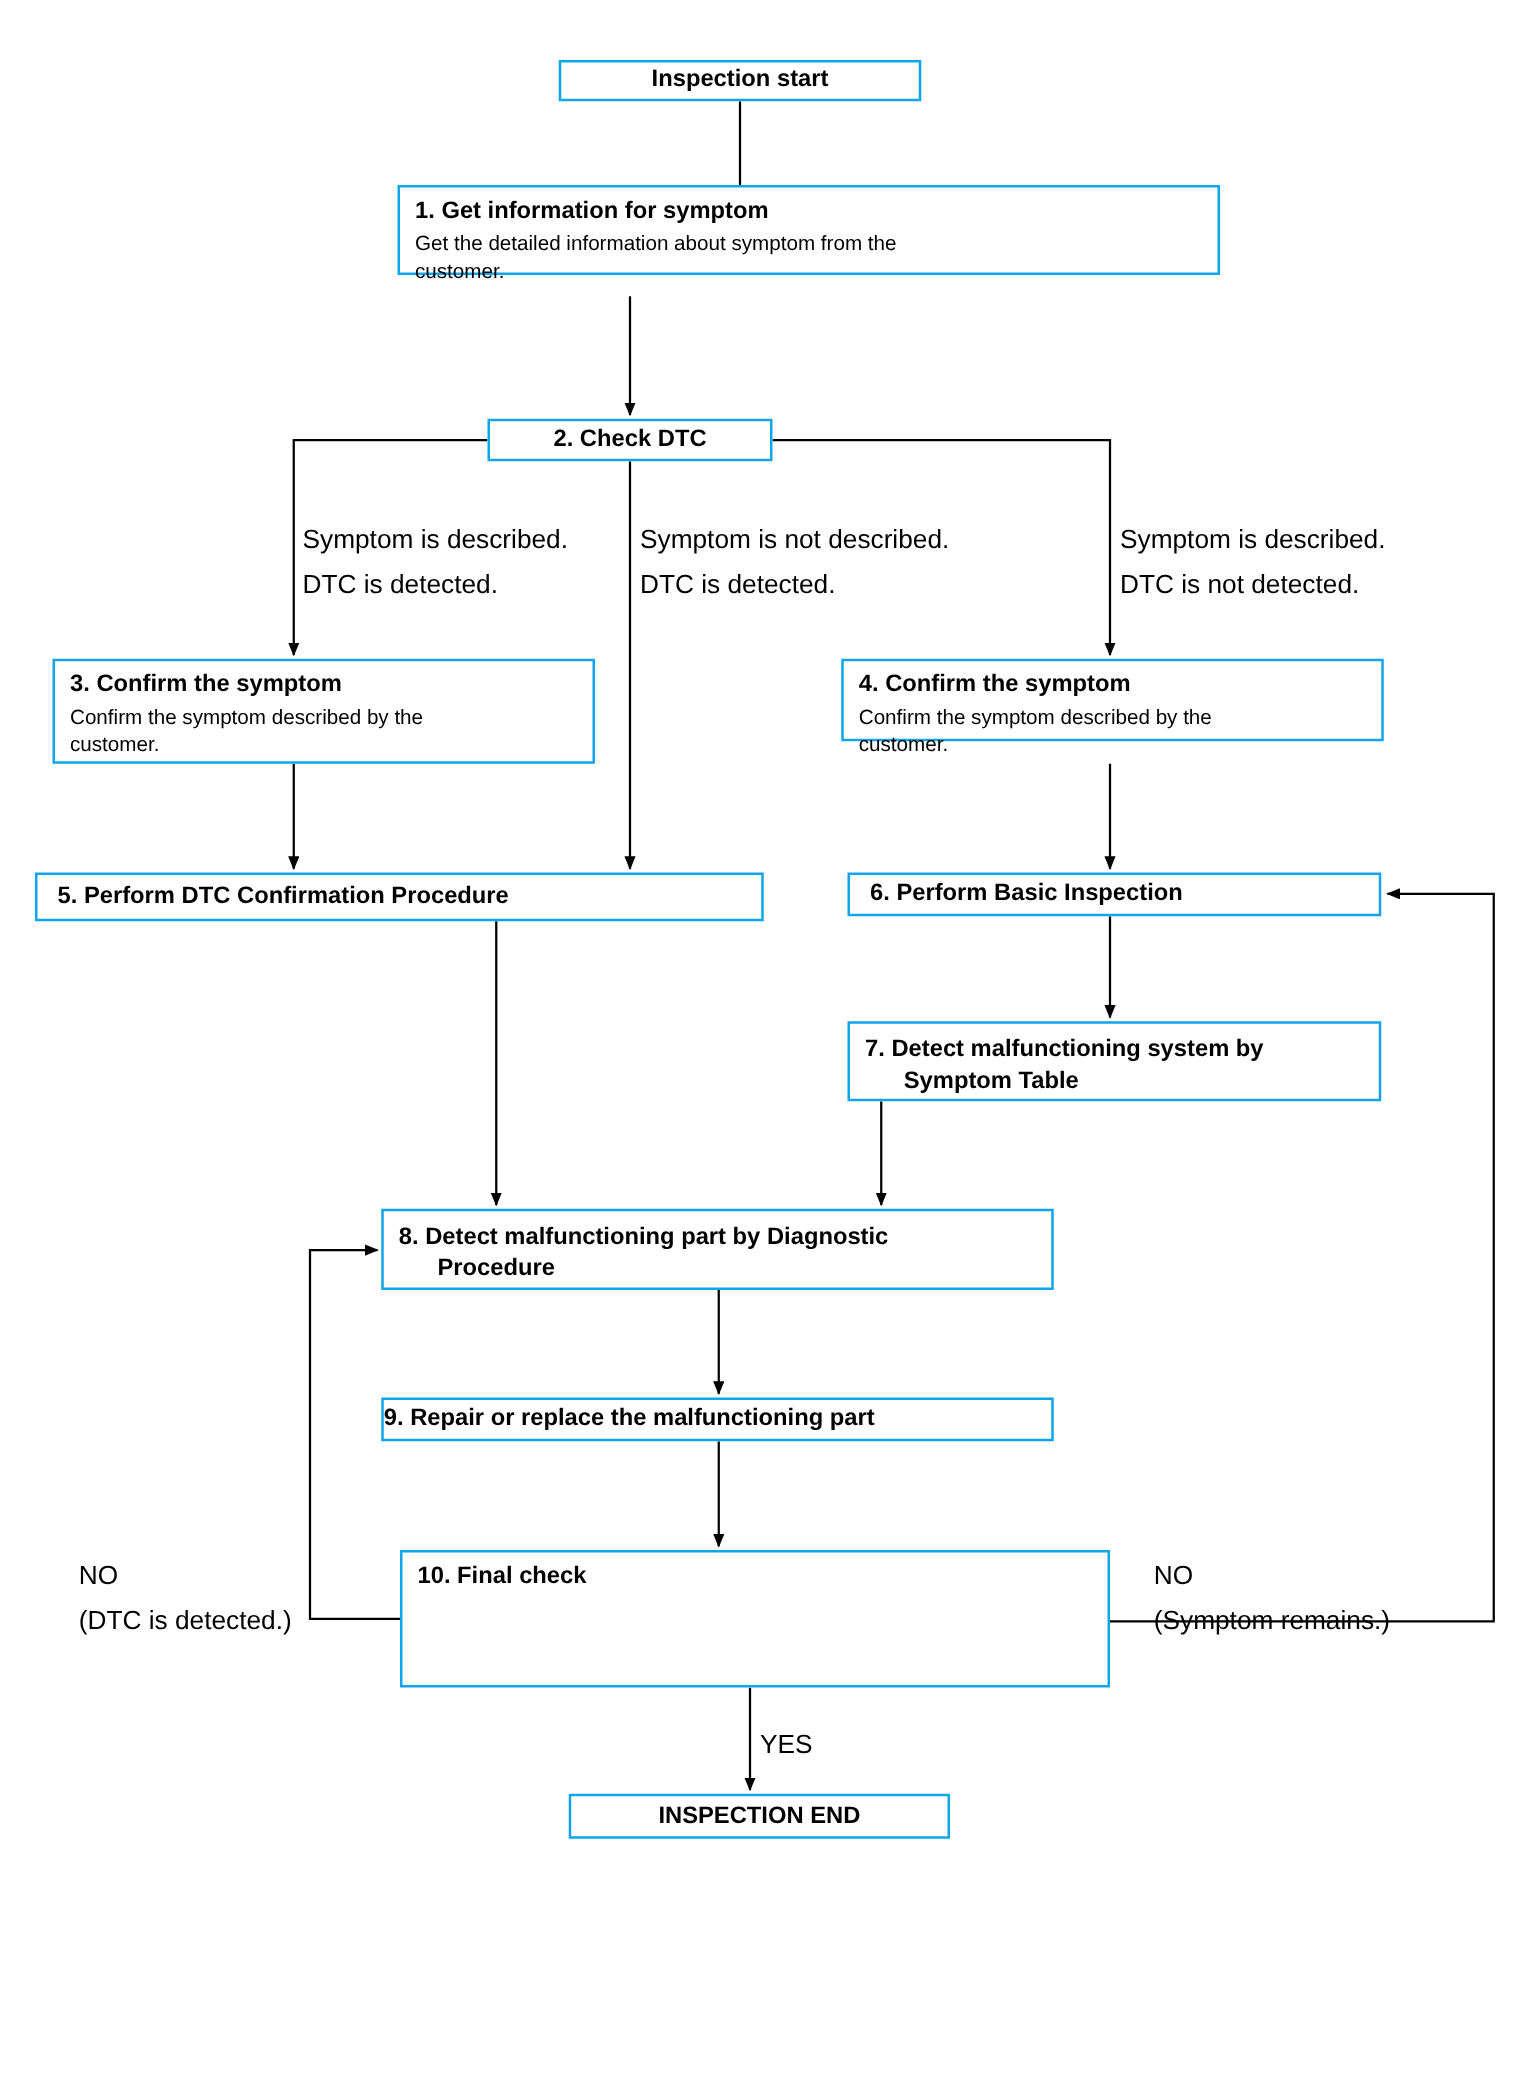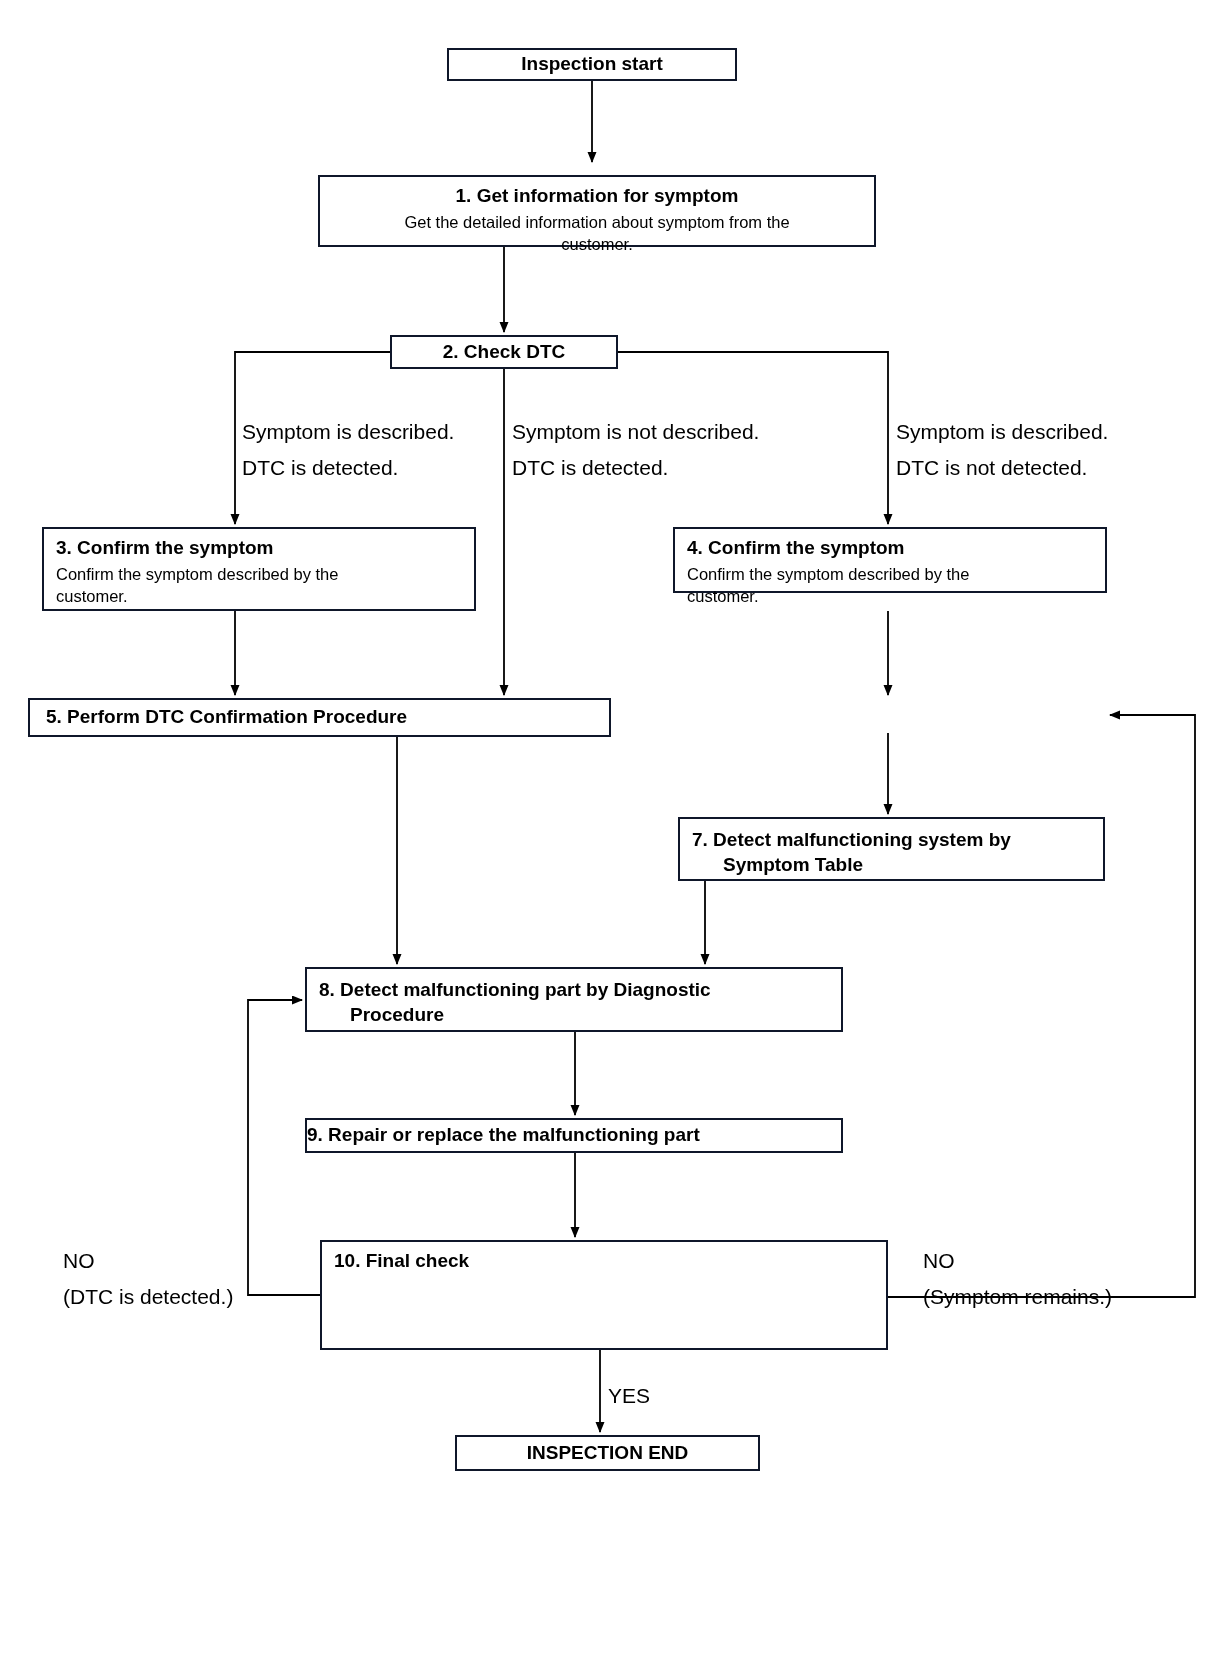--- a/index.html
+++ b/index.html
@@ -18,21 +18,21 @@
   }
   #wires {
     position: absolute;
     left: 0; top: 0;
     width: 1216px; height: 1660px;
   }
   .node {
     position: absolute;
     box-sizing: border-box;
     background: #ffffff;
-    border: 2px solid #0f172a;
+    border: 2px solid #0ea5e9;
   }
   .node.center {
     display: flex;
     align-items: center;
     justify-content: center;
     text-align: center;
   }
   .node.vcenter {
     display: flex;
     align-items: center;
@@ -90,21 +90,21 @@
       <polyline points="600,1350 600,1432" marker-end="url(#arrow)"></polyline>
       <polyline points="320,1295 248,1295 248,1000 302,1000" marker-end="url(#arrow)"></polyline>
       <polyline points="888,1297 1195,1297 1195,715 1110,715" marker-end="url(#arrow)"></polyline>
     </g>
   </svg>
 
   <div class="node center" style="left:447px; top:48px; width:290px; height:33px;">
     <span class="title">Inspection start</span>
   </div>
 
-  <div class="node padded" style="left:318px; top:175px; width:558px; height:72px;text-align:center;">
+  <div class="node padded" style="left:318px; top:148px; width:658px; height:72px;">
     <div class="title">1. Get information for symptom</div>
     <div class="body-block">
       <div class="body-line">Get the detailed information about symptom from the</div>
       <div class="body-line">customer.</div>
     </div>
   </div>
 
   <div class="node center" style="left:390px; top:335px; width:228px; height:34px;">
     <span class="title">2. Check DTC</span>
   </div>
@@ -122,20 +122,23 @@
     <div class="body-block">
       <div class="body-line">Confirm the symptom described by the</div>
       <div class="body-line">customer.</div>
     </div>
   </div>
 
   <div class="node vcenter" style="left:18px; top:698px; width:583px; height:39px; padding-left:16px;margin-left:10px;">
     <span class="title">5. Perform DTC Confirmation Procedure</span>
   </div>
 
+  <div class="node vcenter" style="left:678px; top:698px; width:427px; height:35px; padding-left:16px;">
+    <span class="title">6. Perform Basic Inspection</span>
+  </div>
 
   <div class="node padded" style="left:678px; top:817px; width:427px; height:64px; padding-top:9px;">
     <div class="title">7. Detect malfunctioning system by</div>
     <div class="title hang-indent">Symptom Table</div>
   </div>
 
   <div class="node padded" style="left:305px; top:967px; width:538px; height:65px; padding-top:9px;">
     <div class="title">8. Detect malfunctioning part by Diagnostic</div>
     <div class="title hang-indent">Procedure</div>
   </div>

